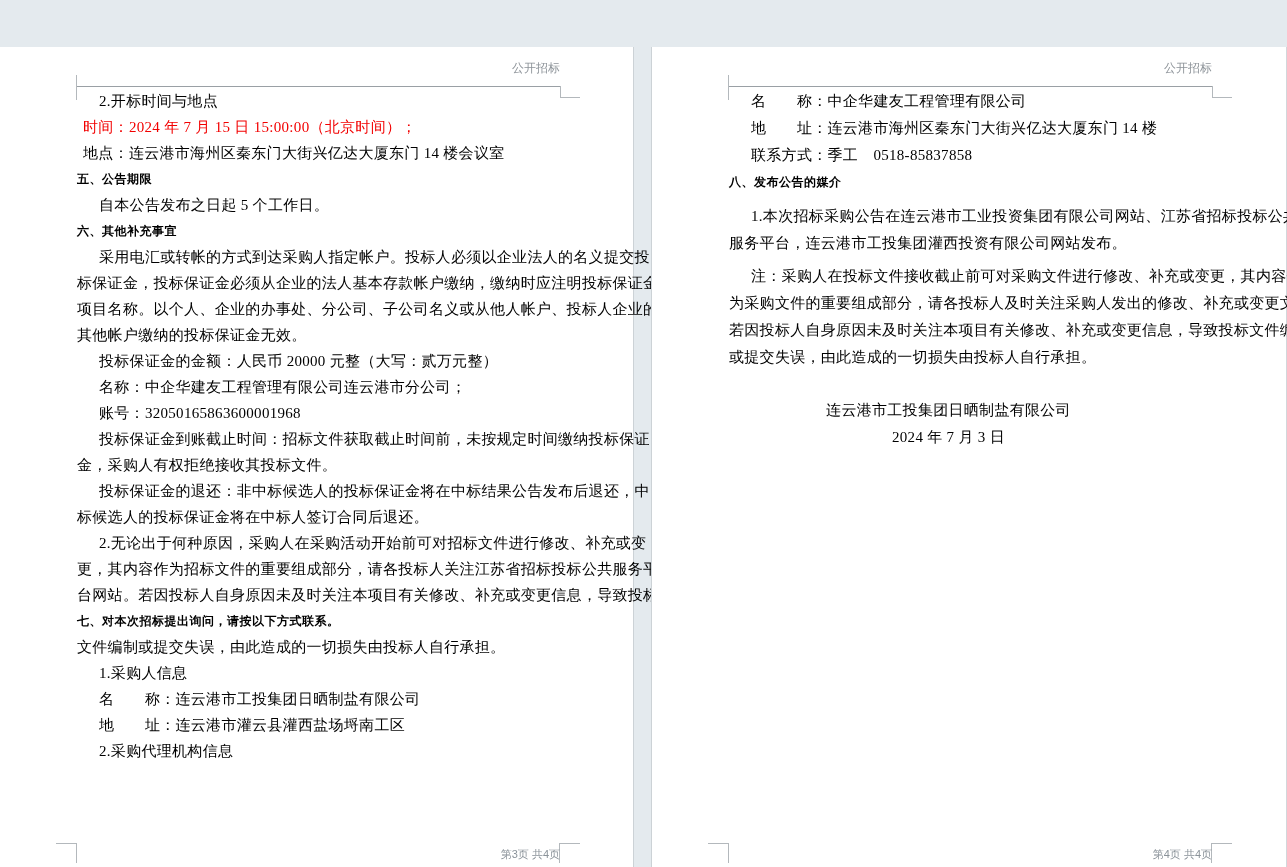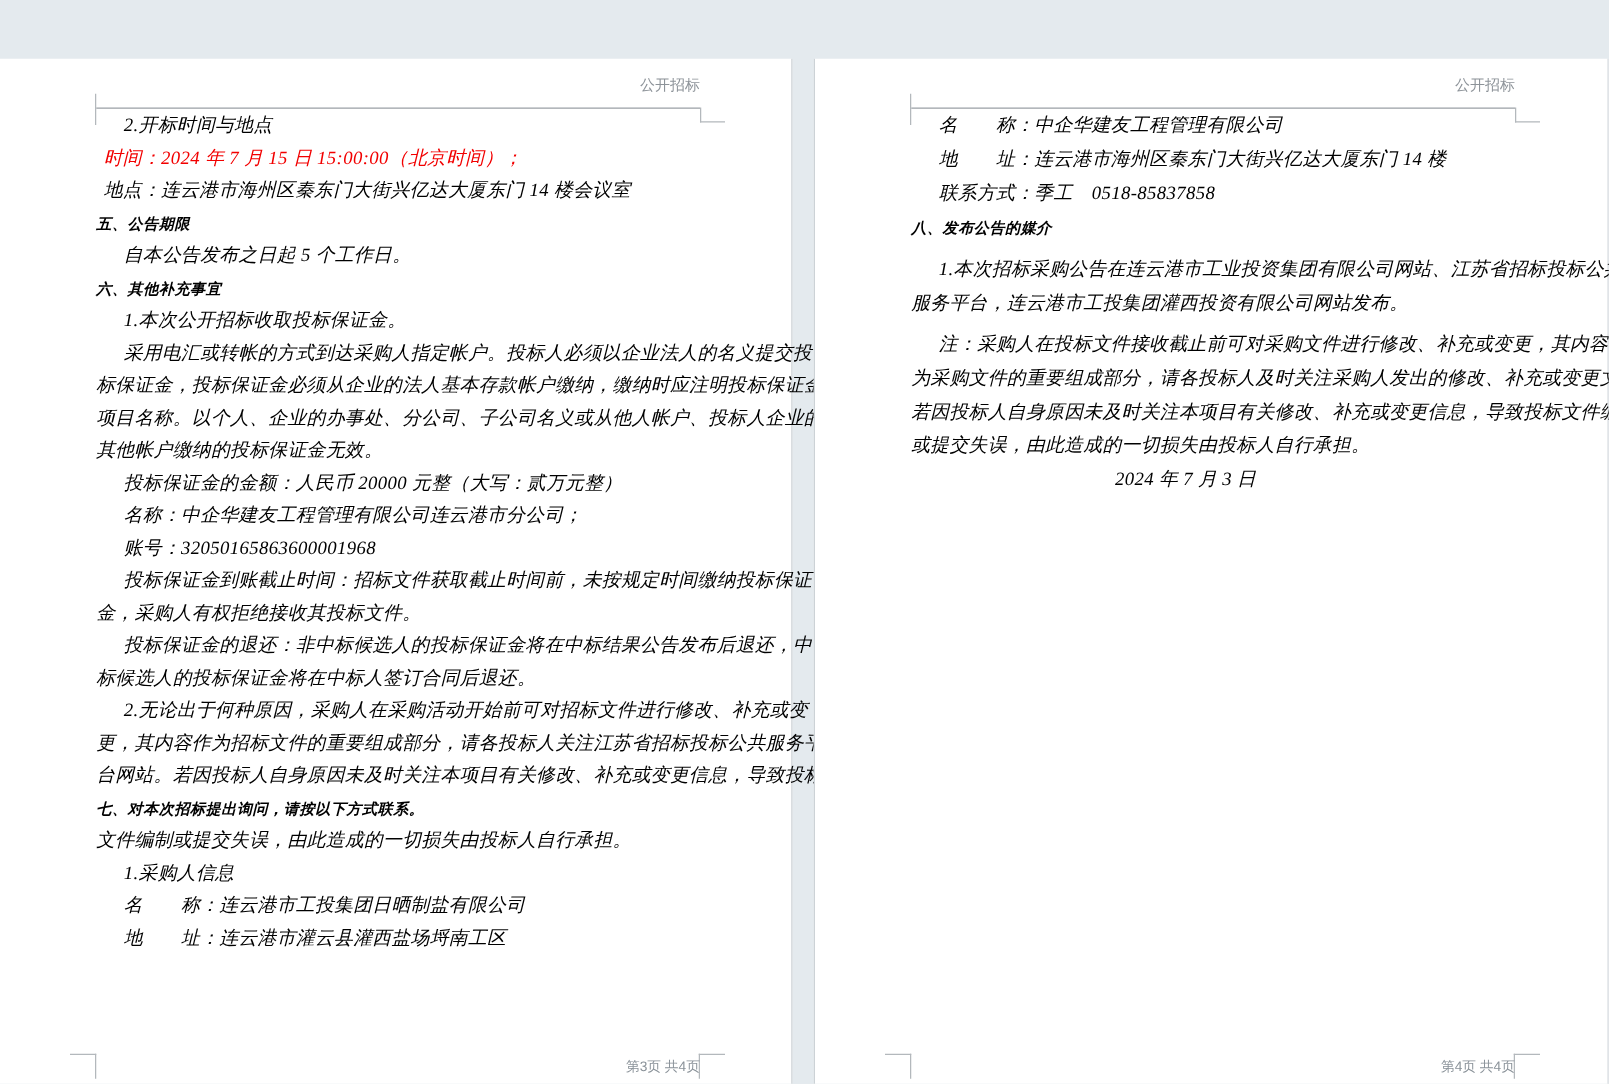--- a/index.html
+++ b/index.html
@@ -25,21 +25,20 @@
   .m-tr-v{left:560px;top:39px;width:1px;height:12px;}
   .m-tr-h{left:560px;top:50px;width:20px;height:1px;}
   .m-bl-h{left:56px;top:796px;width:21px;height:1px;}
   .m-bl-v{left:76px;top:796px;width:1px;height:20px;}
   .m-br-h{left:559px;top:796px;width:21px;height:1px;}
   .m-br-v{left:559px;top:796px;width:1px;height:20px;}
   .content{position:absolute;left:77px;top:41px;width:483px;color:#000;}
   .line{
     font-size:15px;line-height:26px;white-space:nowrap;
     letter-spacing:0.3px;
-    font-style:italic;
   }
   .lh27 .line{line-height:27px;}
   .item{padding-left:22px;}
   .half{padding-left:6px;}
   .red{color:#f20000;}
   .h{
     font-family:"Liberation Sans","DejaVu Sans",sans-serif;
     font-weight:bold;font-size:12px;letter-spacing:0.5px;
   }
   .gap{margin-top:7px;}
@@ -67,40 +66,40 @@
     <div class="mark m-bl-v"></div>
     <div class="mark m-br-h"></div>
     <div class="mark m-br-v"></div>
     <div class="content">
         <div class="line item">2.开标时间与地点</div>
         <div class="line half red">时间：2024 年 7 月 15 日 15:00:00（北京时间）；</div>
         <div class="line half">地点：连云港市海州区秦东门大街兴亿达大厦东门 14 楼会议室</div>
         <div class="line h">五、公告期限</div>
         <div class="line item">自本公告发布之日起 5 个工作日。</div>
         <div class="line h">六、其他补充事宜</div>
-        <div class="line item">1.本次公开招标收取投标保证金。</div>
         <div class="line item">采用电汇或转帐的方式到达采购人指定帐户。投标人必须以企业法人的名义提交投</div>
         <div class="line flush">标保证金，投标保证金必须从企业的法人基本存款帐户缴纳，缴纳时应注明投标保证金</div>
         <div class="line flush">项目名称。以个人、企业的办事处、分公司、子公司名义或从他人帐户、投标人企业的</div>
         <div class="line flush">其他帐户缴纳的投标保证金无效。</div>
         <div class="line item">投标保证金的金额：人民币 20000 元整（大写：贰万元整）</div>
         <div class="line item">名称：中企华建友工程管理有限公司连云港市分公司；</div>
         <div class="line item">账号：32050165863600001968</div>
         <div class="line item">投标保证金到账截止时间：招标文件获取截止时间前，未按规定时间缴纳投标保证</div>
         <div class="line flush">金，采购人有权拒绝接收其投标文件。</div>
         <div class="line item">投标保证金的退还：非中标候选人的投标保证金将在中标结果公告发布后退还，中</div>
         <div class="line flush">标候选人的投标保证金将在中标人签订合同后退还。</div>
         <div class="line item">2.无论出于何种原因，采购人在采购活动开始前可对招标文件进行修改、补充或变</div>
         <div class="line flush">更，其内容作为招标文件的重要组成部分，请各投标人关注江苏省招标投标公共服务平</div>
         <div class="line flush">台网站。若因投标人自身原因未及时关注本项目有关修改、补充或变更信息，导致投标</div>
         <div class="line h">七、对本次招标提出询问，请按以下方式联系。</div>
         <div class="line flush">文件编制或提交失误，由此造成的一切损失由投标人自行承担。</div>
         <div class="line item">1.采购人信息</div>
         <div class="line item">名　　称：连云港市工投集团日晒制盐有限公司</div>
         <div class="line item">地　　址：连云港市灌云县灌西盐场埒南工区</div>
+        <div class="line item">2.采购代理机构信息</div>
       </div>
     <div class="footer">第3页 共4页</div>
   </div>
 
   <div class="page page-right">
     <div class="hdr-label">公开招标</div>
     <div class="hdr-line"></div>
     <div class="mark m-tl-v"></div>
     <div class="mark m-tr-v"></div>
     <div class="mark m-tr-h"></div>
@@ -112,18 +111,19 @@
         <div class="line item">名　　称：中企华建友工程管理有限公司</div>
         <div class="line item">地　　址：连云港市海州区秦东门大街兴亿达大厦东门 14 楼</div>
         <div class="line item">联系方式：季工　0518-85837858</div>
         <div class="line h">八、发布公告的媒介</div>
         <div class="line item gap">1.本次招标采购公告在连云港市工业投资集团有限公司网站、江苏省招标投标公共</div>
         <div class="line flush">服务平台，连云港市工投集团灌西投资有限公司网站发布。</div>
         <div class="line item gap2">注：采购人在投标文件接收截止前可对采购文件进行修改、补充或变更，其内容作</div>
         <div class="line flush">为采购文件的重要组成部分，请各投标人及时关注采购人发出的修改、补充或变更文件。</div>
         <div class="line flush">若因投标人自身原因未及时关注本项目有关修改、补充或变更信息，导致投标文件编制</div>
         <div class="line flush">或提交失误，由此造成的一切损失由投标人自行承担。</div>
+        <div class="line center siggap">连云港市工投集团日晒制盐有限公司</div>
         <div class="line center">2024 年 7 月 3 日</div>
       </div>
     <div class="footer">第4页 共4页</div>
   </div>
 
 </div>
 
 </body></html>

